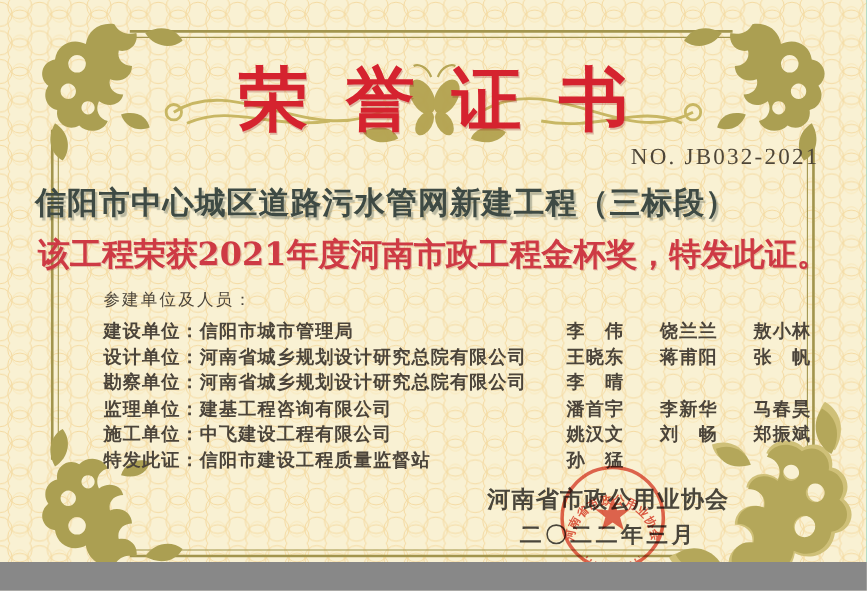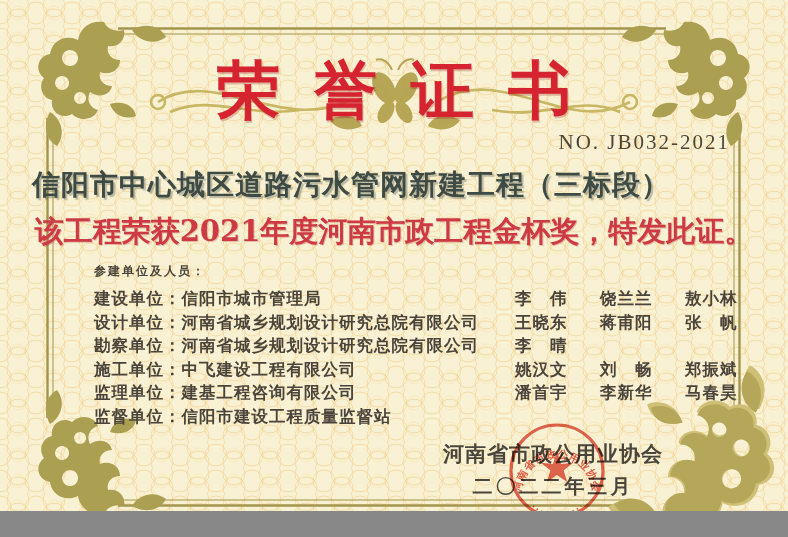--- a/index.html
+++ b/index.html
@@ -12,41 +12,41 @@
   .abs{position:absolute;}
   
   .cert-title{
     left:0;top:48px;width:100%;text-align:center;
     font-size:63px;font-weight:bold;color:#d5232f;
     letter-spacing:34px;text-indent:34px;
     text-shadow:1px 2px 0 rgba(140,20,20,.25);
     z-index:3;
   }
   .serial{
-    right:58px;top:130px;font-size:21px;color:#4e4638;
+    right:43px;top:130px;font-size:21px;color:#4e4638;
     font-family:"Liberation Serif","DejaVu Serif",serif;
     letter-spacing:2px;z-index:3;
   }
   .project{
     left:0;top:166px;width:100%;
     font-size:28px;font-weight:bold;color:#3e4a44;
     text-shadow:2px 2px 1px rgba(70,80,70,.35);
     letter-spacing:1px;z-index:3;margin-left:32px;
   }
   .award{
     left:0;top:212px;width:100%;text-align:center;
     font-size:29px;font-weight:bold;color:#ce3a44;
     text-shadow:1px 1px 0 rgba(160,40,40,.25);
     z-index:3;
   }
   .participants{
     left:94px;top:263px;width:640px;color:#4b443a;z-index:3;
   }
   .participants .heading{
-    font-size:12px;font-weight:bold;letter-spacing:2px;margin-bottom:7px;
+    font-size:15px;font-weight:normal;letter-spacing:2px;margin-bottom:7px;
   }
   .p-row{
     position:relative;height:23.5px;line-height:23.5px;
     font-size:16.5px;font-weight:bold;white-space:nowrap;
   }
   .p-row .label{letter-spacing:1px;text-align:center;}
   .p-row .unit{letter-spacing:1px;}
   .p-row .names{
     position:absolute;left:421px;top:0;width:270px;
   }
@@ -161,33 +161,36 @@
         <span>王晓东</span><span>蒋甫阳</span><span>张　帆</span>
       </span>
     </div>
     <div class="p-row">
       <span class="label">勘察单位：</span><span class="unit">河南省城乡规划设计研究总院有限公司</span>
       <span class="names">
         <span>李　晴</span><span></span><span></span>
       </span>
     </div>
     <div class="p-row">
+      <span class="label">监理单位：</span><span class="unit">建基工程咨询有限公司</span>
+      <span class="names">
+        <span>潘首宇</span><span>李新华</span><span>马春昊</span>
+      </span>
+    </div>
+    <div class="p-row">
       <span class="label">施工单位：</span><span class="unit">中飞建设工程有限公司</span>
       <span class="names">
         <span>姚汉文</span><span>刘　畅</span><span>郑振斌</span>
       </span>
     </div>
     <div class="p-row">
-      <span class="label">监理单位：</span><span class="unit">建基工程咨询有限公司</span>
-      <span class="names">
-        <span>潘首宇</span><span>李新华</span><span>马春昊</span>
-      </span>
-    </div>
-    <div class="p-row">
-      <span class="label">监督单位：</span><span class="unit">信阳市建设工程质量监督站</span>
+      <span class="label">特发此证：</span><span class="unit">信阳市建设工程质量监督站</span>
+      <span class="names">
+        <span>孙　猛</span><span></span><span></span>
+      </span>
     </div>
   </div>
 
   <div class="abs footer">
     <div class="issuer">河南省市政公用业协会</div>
     <div class="date">二〇二二年三月</div>
   </div>
 
   <svg class="abs seal" width="114" height="110" viewBox="0 0 114 110">
     <defs>

